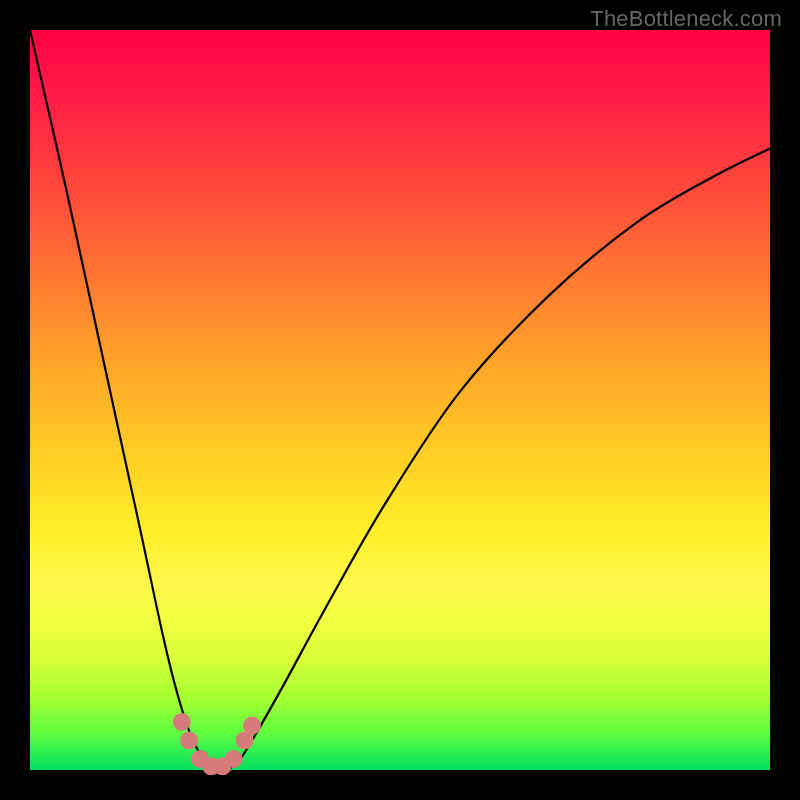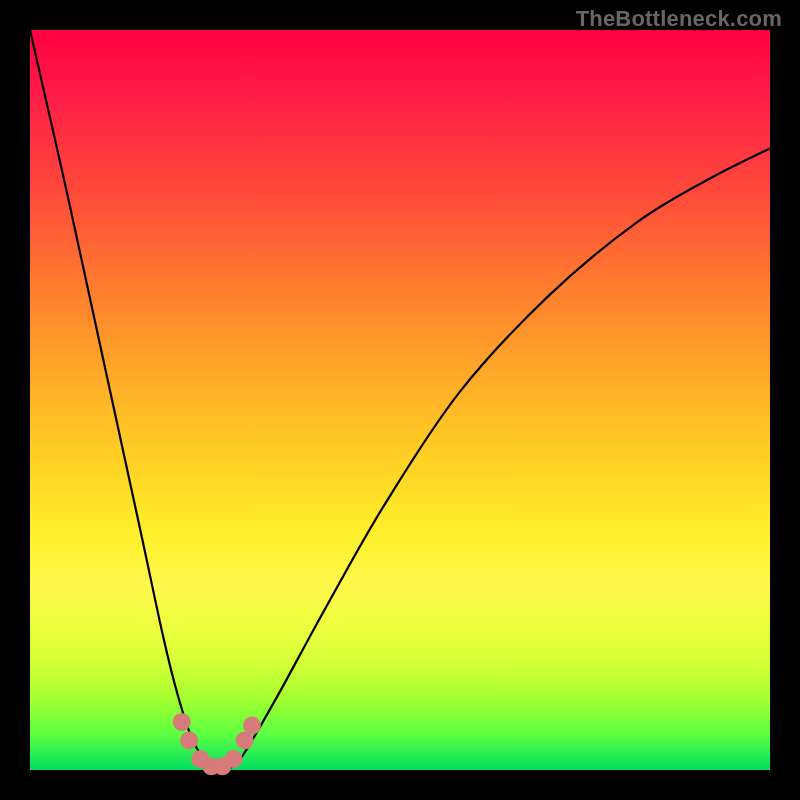--- a/index.html
+++ b/index.html
@@ -33,21 +33,21 @@
       #60ff40 95%,
       #00e060 100%
     );
   }
   .watermark {
     position: absolute;
     top: 6px;
     right: 18px;
     color: #666;
     font-size: 22px;
-    font-weight: 700;
+    font-weight: 400;
     letter-spacing: 0.2px;
     user-select: none;
   }
   svg.curve {
     position: absolute;
     left: 0;
     top: 0;
     width: 740px;
     height: 740px;
     overflow: visible;

